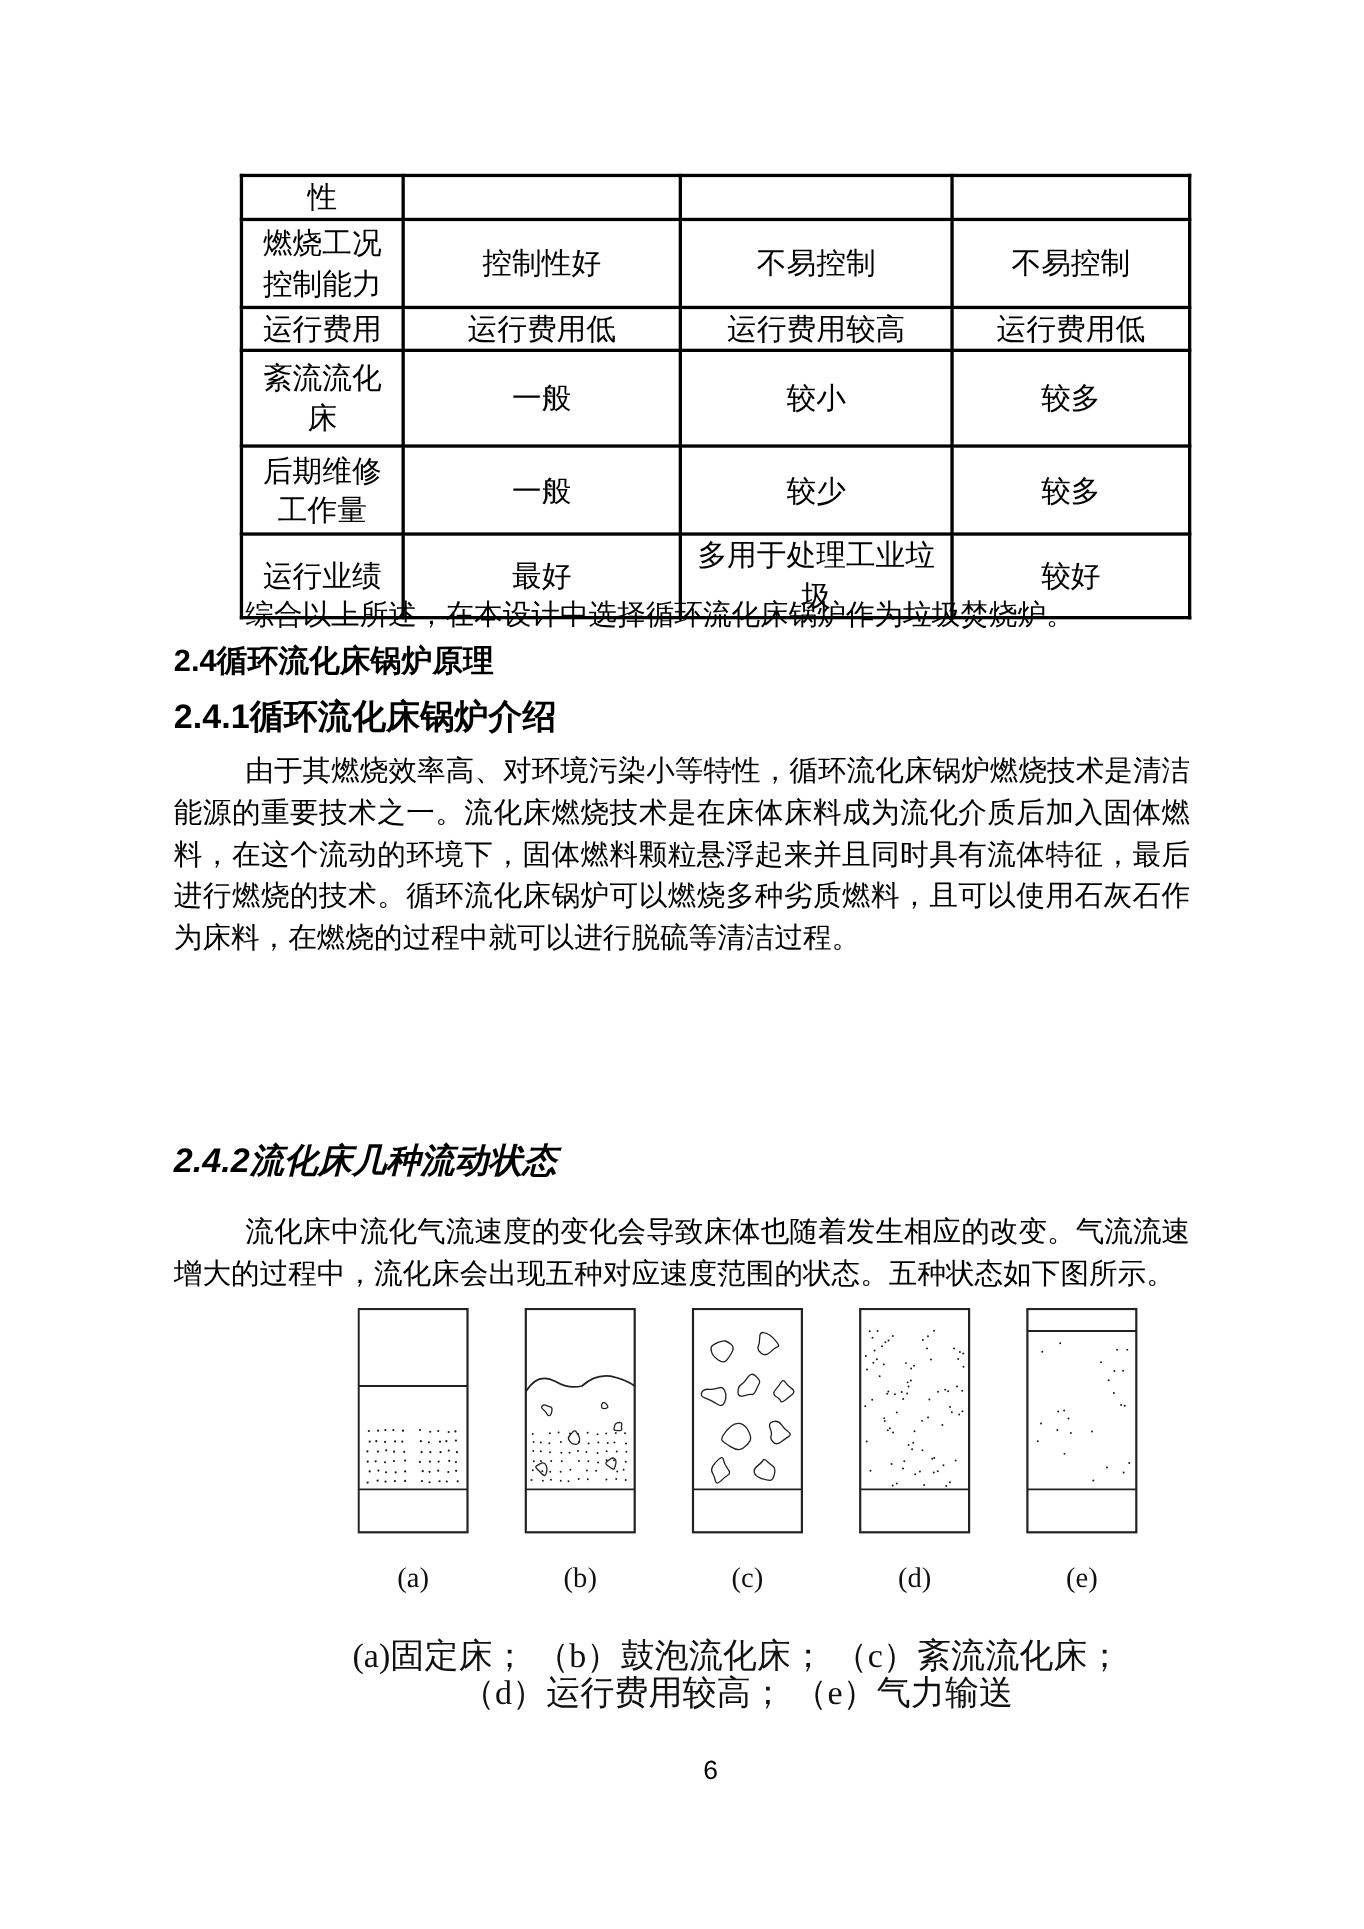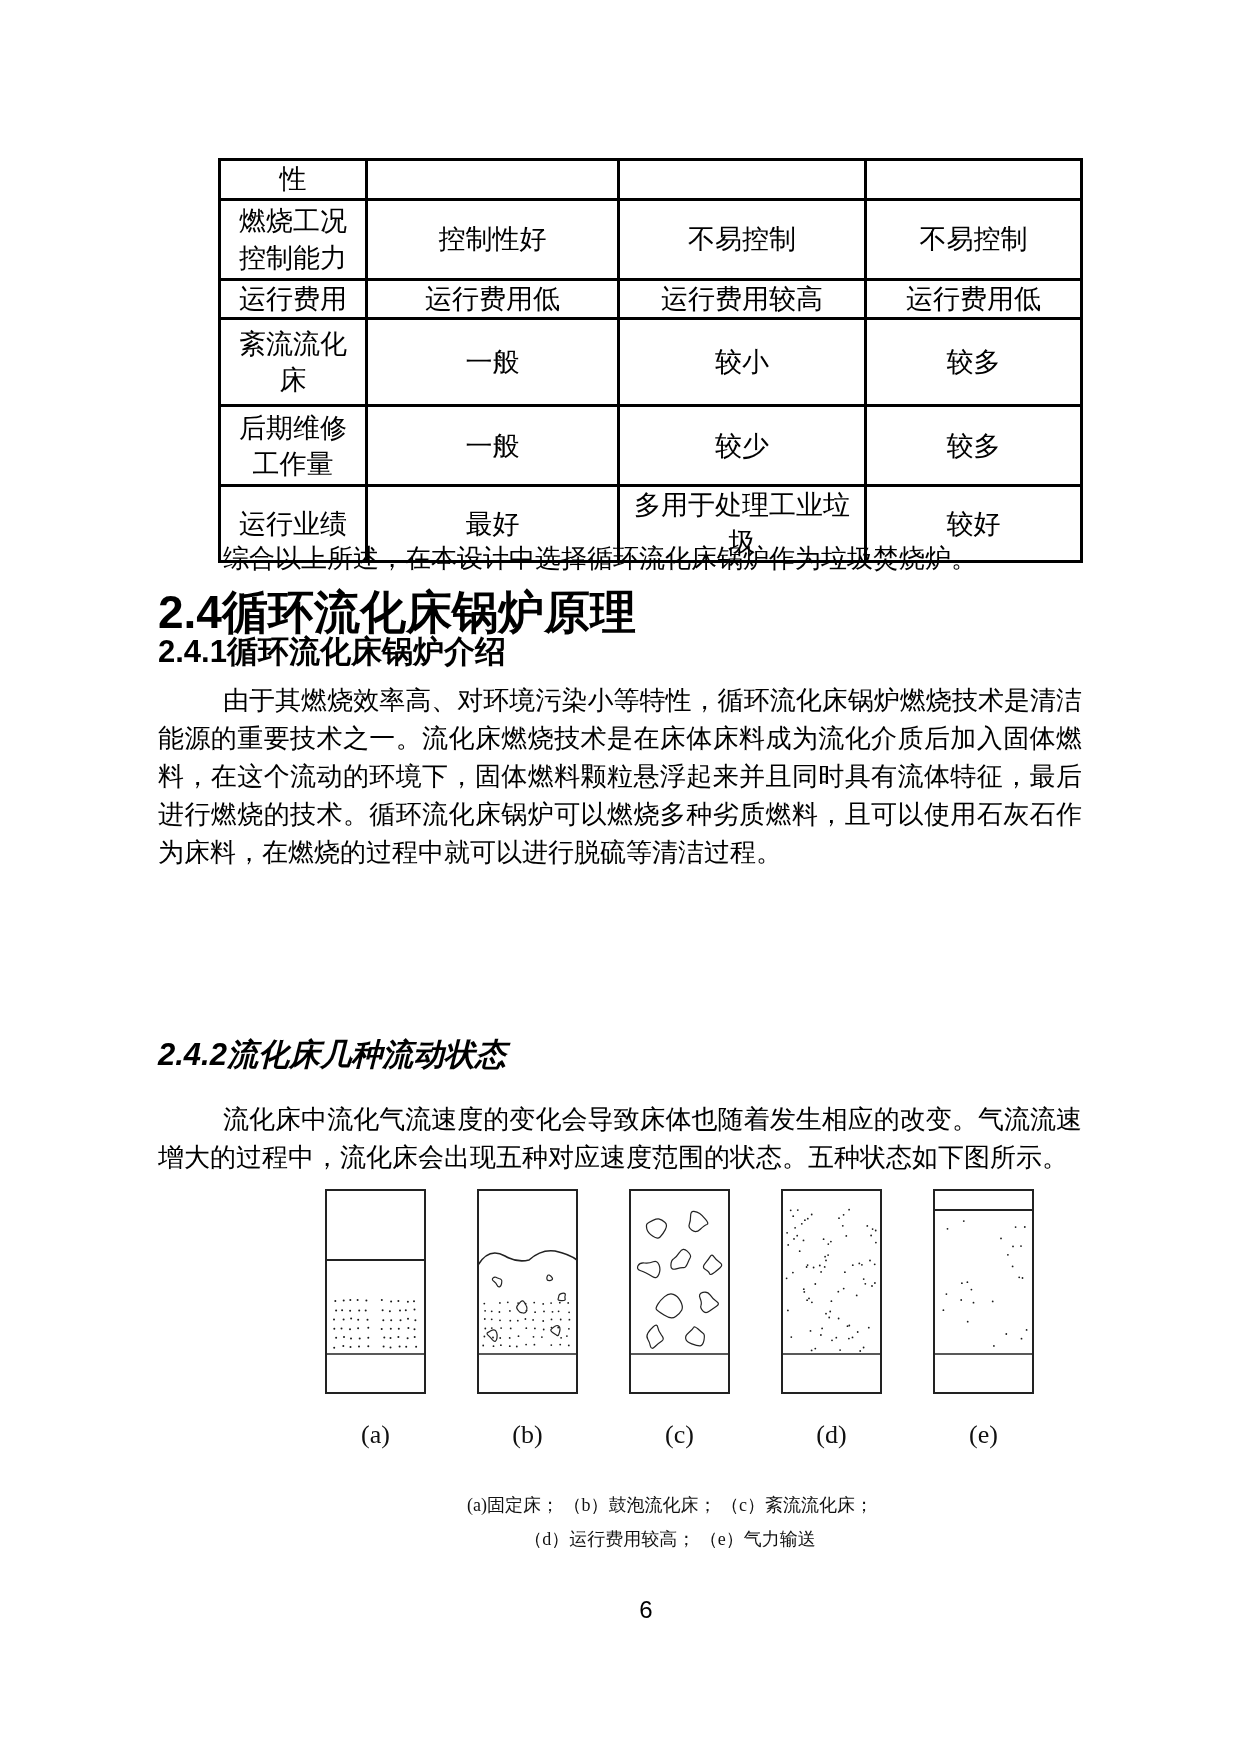--- a/index.html
+++ b/index.html
@@ -28,28 +28,28 @@
     font-size:26px;line-height:38px;text-align:justify;text-indent:2.5em;
   }
   #summary{top:541px;font-family:Liberation Mono, monospace;}
   #p1{top:682px;}
   #p2{top:872px;}
   #p3{top:1084px;margin-top:17px;}
   .hd{
     position:absolute;left:158px;margin:0;color:#000;
     font-family:"Liberation Sans","DejaVu Sans",sans-serif;font-weight:bold;
   }
-  #h24{top:582px;font-size:46px;text-align:center;}
+  #h24{top:582px;font-size:28px;text-align:center;}
   #h241{top:631px;font-size:31px;text-align:right;}
   #h242{top:1034px;font-size:31px;font-style:italic;}
   
   .figure{position:absolute;left:325px;top:1189px;width:711px;height:275px;}
   .caption{
     position:absolute;left:290px;top:1488px;width:760px;text-align:center;
-    font-size:18px;line-height:34px;color:#111;
+    font-size:31px;line-height:34px;color:#111;
   }
   .pageno{
     position:absolute;left:0;top:1596px;width:1292px;text-align:center;
     font-size:24px;font-family:"Liberation Sans","DejaVu Sans",sans-serif;
   }
 </style>
 </head>
 <body>
 
 <div class="page">

